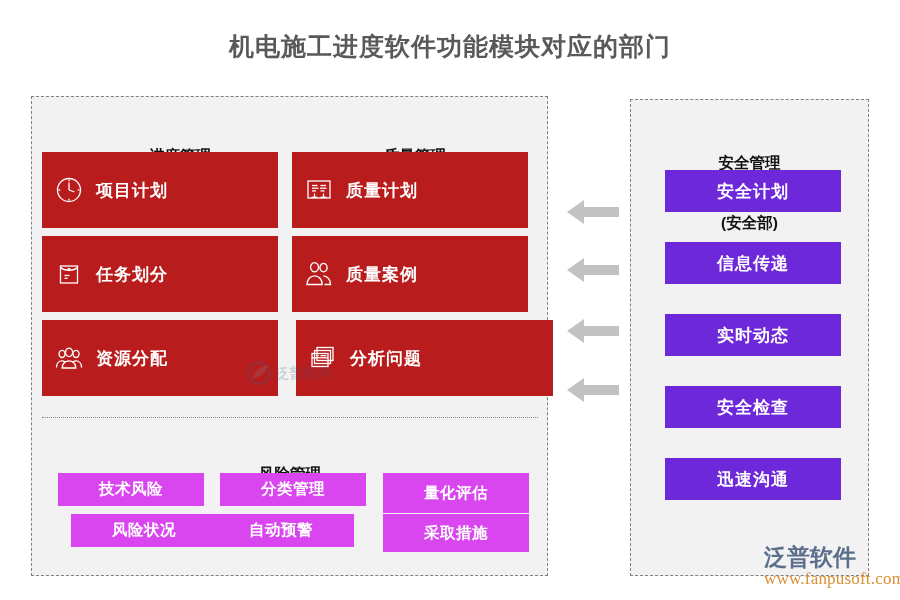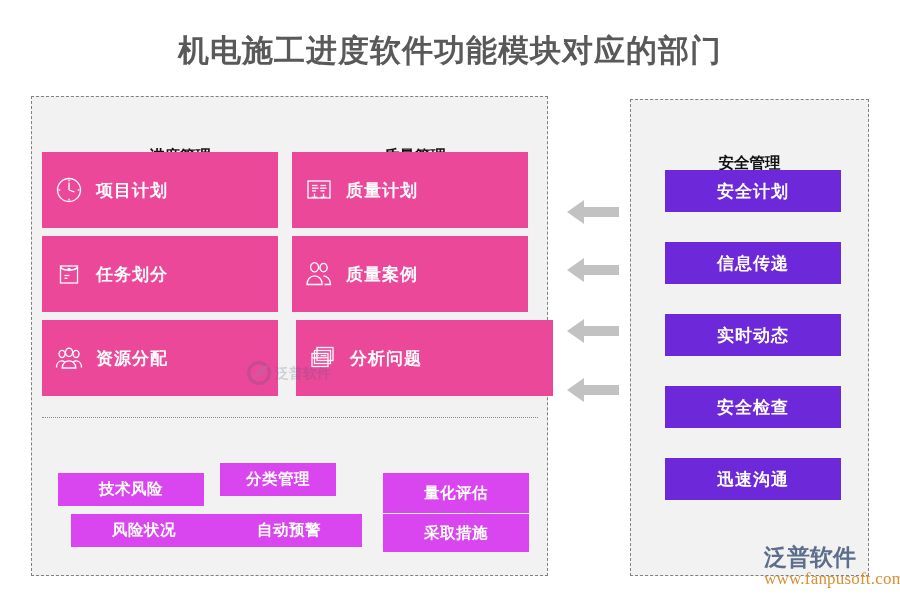--- a/index.html
+++ b/index.html
@@ -14,21 +14,21 @@
     overflow: hidden;
     position: relative;
   }
 
   #page-title {
     position: absolute;
     left: 0;
     top: 30px;
     width: 900px;
     text-align: center;
-    font-size: 31px;
+    font-size: 25px;
     font-weight: bold;
     color: #595959;
     letter-spacing: 1px;
   }
 
   
   .dashed-box {
     position: absolute;
     border: 1.6px dashed #808080;
     background: #f2f2f2;
@@ -54,21 +54,21 @@
     font-size: 15.5px;
     font-weight: bold;
     color: #111111;
     line-height: 20px;
     white-space: pre;
   }
 
   
   .card-blue {
     position: absolute;
-    background: #ec4899;
+    background: #b91c1c;
     display: flex;
     align-items: center;
     box-sizing: border-box;
   }
   .card-blue .card-icon {
     width: 54px;
     min-width: 54px;
     display: flex;
     align-items: center;
     justify-content: center;
@@ -288,31 +288,31 @@
 <div id="risk-divider"></div>
 
 <div class="group-heading" style="left:42px; top:424px; width:496px;">
   <div>风险管理</div>
   <div>(风险部)</div>
 </div>
 
 <div class="chip-orange" style="left:58px; top:473px; width:146px; height:33px;">
   <span class="chip-label">技术风险</span>
 </div>
-<div class="chip-orange" style="left:220px; top:463px; width:116px; height:33px;">
+<div class="chip-orange" style="left:220px; top:473px; width:146px; height:33px;">
   <span class="chip-label">分类管理</span>
 </div>
 <div class="chip-orange" style="left:383px; top:473px; width:146px; height:40px;">
   <span class="chip-label">量化评估</span>
 </div>
 
 <div class="chip-orange" style="left:58px; top:514px; width:146px; height:33px;margin-left:13px;">
   <span class="chip-label">风险状况</span>
 </div>
-<div class="chip-orange" style="left:216px; top:514px; width:146px; height:33px;">
+<div class="chip-orange" style="left:208px; top:514px; width:146px; height:33px;">
   <span class="chip-label">自动预警</span>
 </div>
 <div class="chip-orange" style="left:383px; top:514px; width:146px; height:38px;">
   <span class="chip-label">采取措施</span>
 </div>
 
 <svg class="arrow-left" style="left:567px; top:197px;" viewBox="0 0 52 30">
   <polygon points="0,15 17,3 17,10 52,10 52,20 17,20 17,27" fill="#c2c2c2"></polygon>
 </svg>
 <svg class="arrow-left" style="left:567px; top:255px;" viewBox="0 0 52 30">
@@ -322,20 +322,21 @@
   <polygon points="0,15 17,3 17,10 52,10 52,20 17,20 17,27" fill="#c2c2c2"></polygon>
 </svg>
 <svg class="arrow-left" style="left:567px; top:375px;" viewBox="0 0 52 30">
   <polygon points="0,15 17,3 17,10 52,10 52,20 17,20 17,27" fill="#c2c2c2"></polygon>
 </svg>
 
 <div class="dashed-box" id="right-panel"></div>
 
 <div class="group-heading" style="left:630px; top:113px; width:239px;">
   <div>安全管理</div>
+  <div>(安全部)</div>
 </div>
 
 <div class="card-plain" style="left:665px; top:170px; width:176px; height:42px;">
   <span class="card-label">安全计划</span>
 </div>
 <div class="card-plain" style="left:665px; top:242px; width:176px; height:42px;">
   <span class="card-label">信息传递</span>
 </div>
 <div class="card-plain" style="left:665px; top:314px; width:176px; height:42px;">
   <span class="card-label">实时动态</span>

